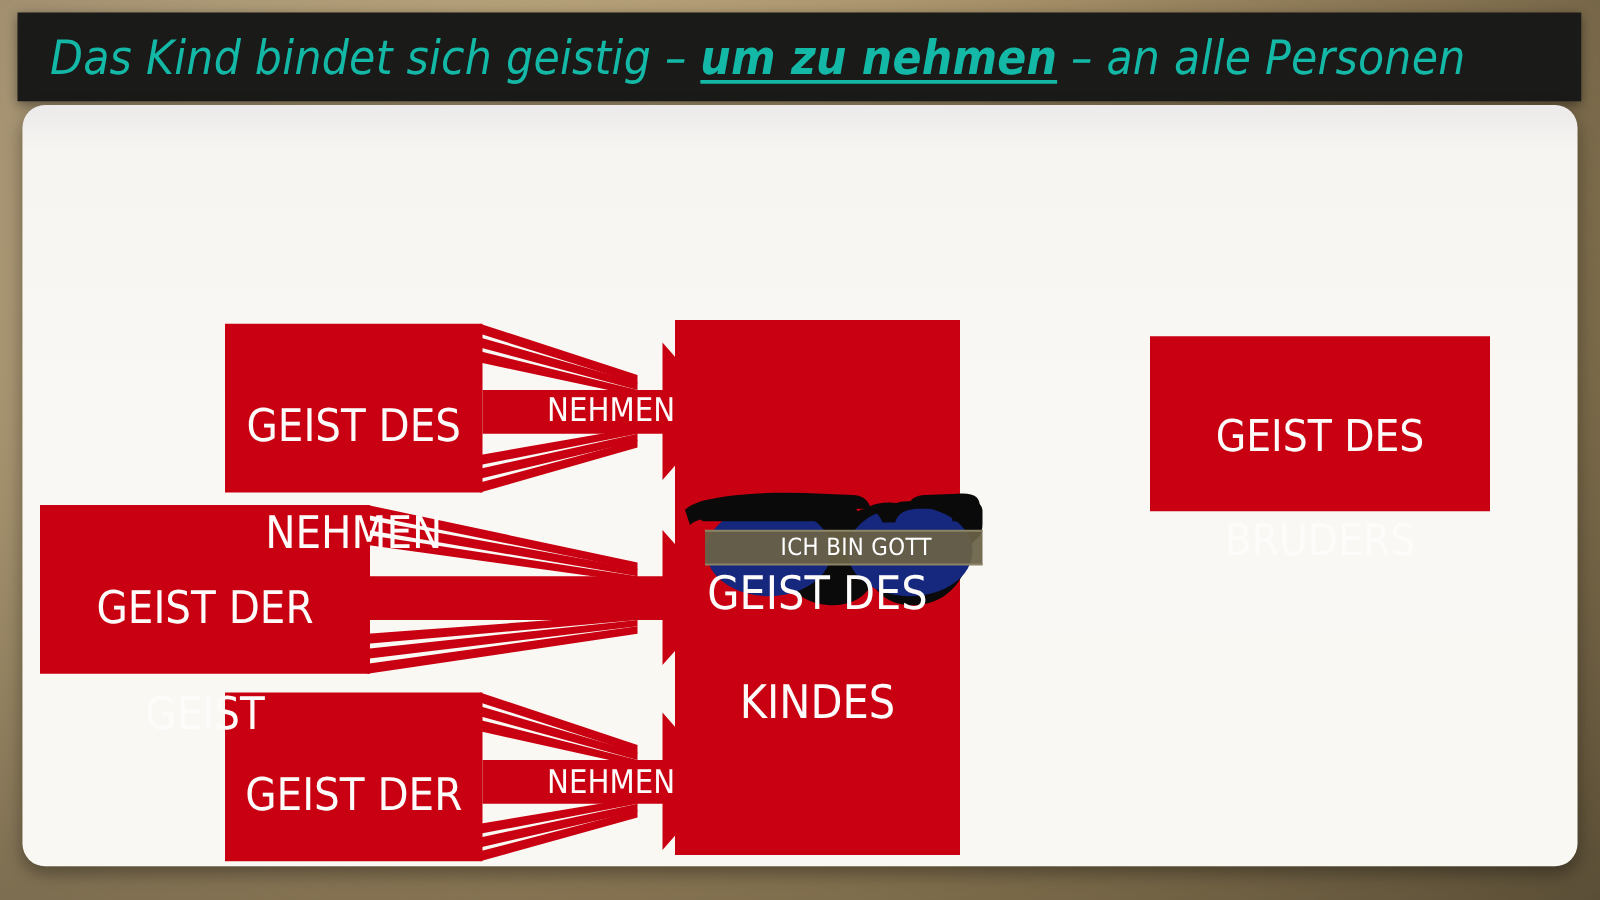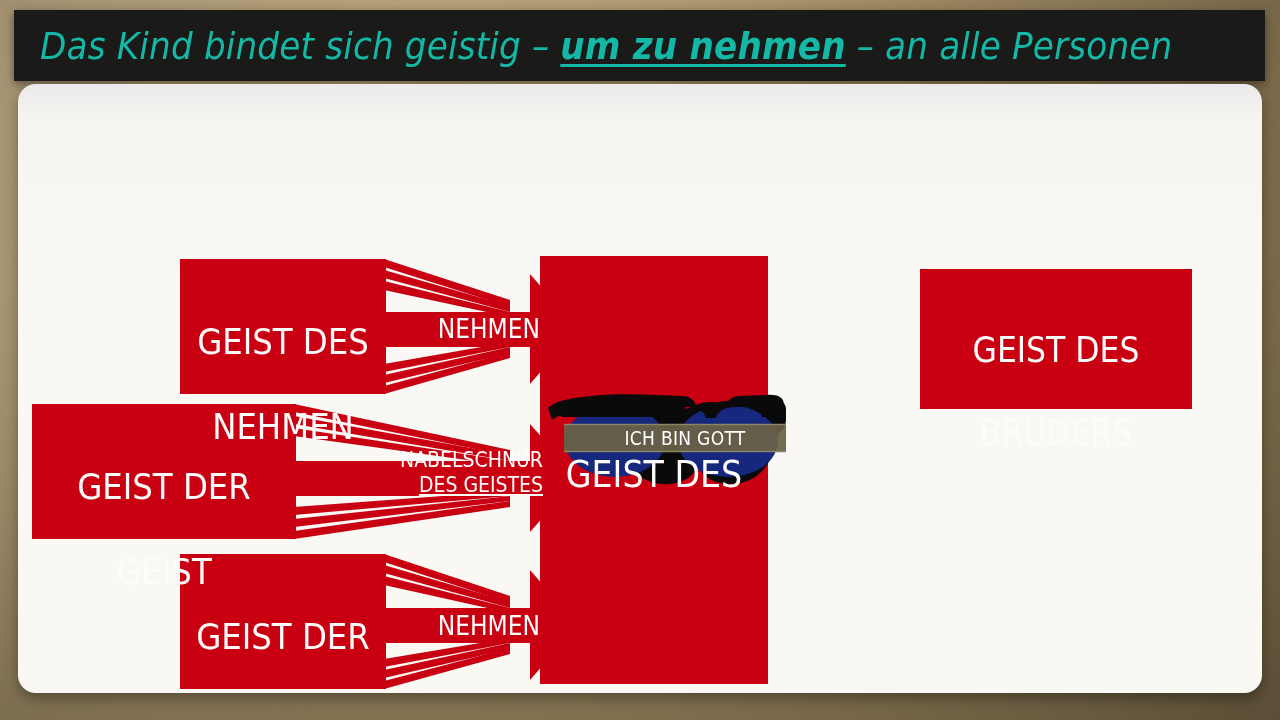--- a/index.html
+++ b/index.html
@@ -190,35 +190,32 @@
       <div>GEIST</div>
     </div>
 
     <div class="box-label" style="left:162px;top:490px;width:206px;font-size:36px;">
       <div>GEIST DER</div>
       
     </div>
 
     <div class="box-label" style="left:522px;top:325px;width:228px;font-size:37px;">
       <div>GEIST DES</div>
+      <div>KINDES</div>
     </div>
 
     <div class="box-label" style="left:902px;top:205px;width:272px;font-size:35px;">
       <div>GEIST DES</div>
       <div>BRUDERS</div>
     </div>
 
     <div class="arrow-label" style="left:372px;top:230px;width:150px;font-size:26px;">
       <div>NEHMEN</div>
     </div>
 
-    <div class="arrow-label" style="left:285px;top:364px;width:240px;font-size:21px;">
-      <div>NABELSCHNUR</div>
-      <div class="ul">DES GEISTES</div>
-    </div>
 
     <div class="arrow-label" style="left:372px;top:527px;width:150px;font-size:26px;">
       <div>NEHMEN</div>
     </div>
 
     <div id="glasses-text" style="left:546px;top:345px;width:242px;">ICH BIN GOTT</div>
 
   </div>
 </div>
 

